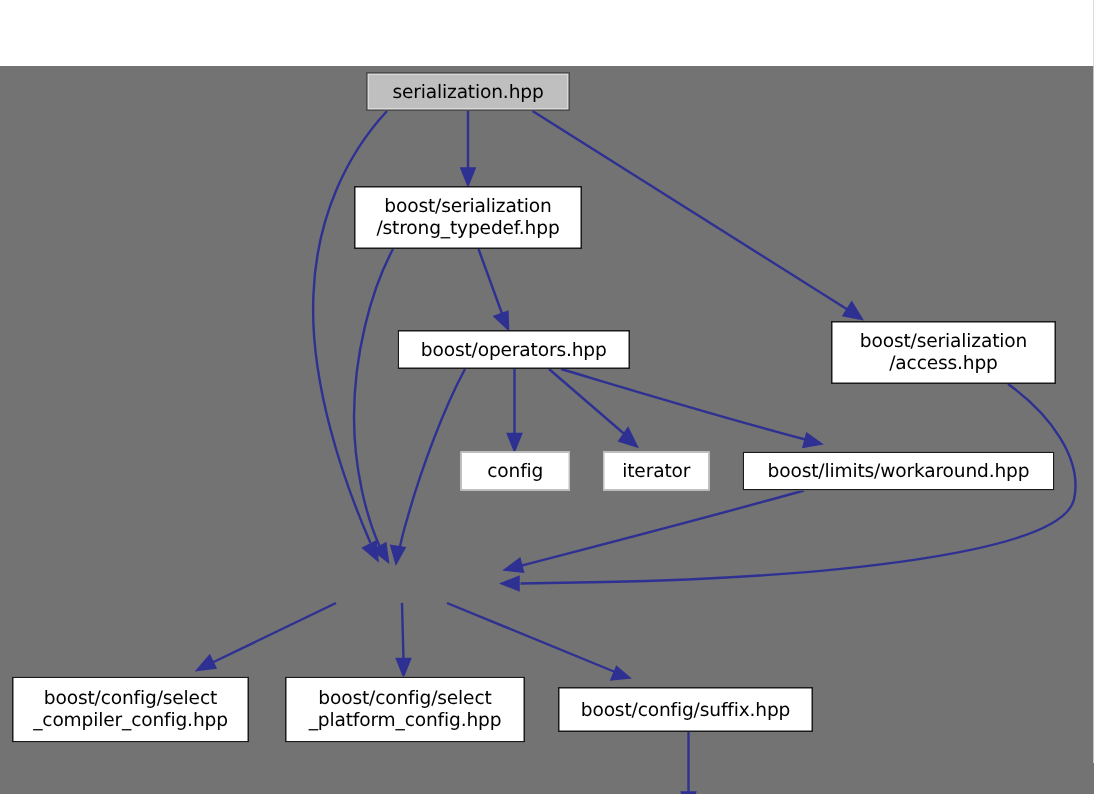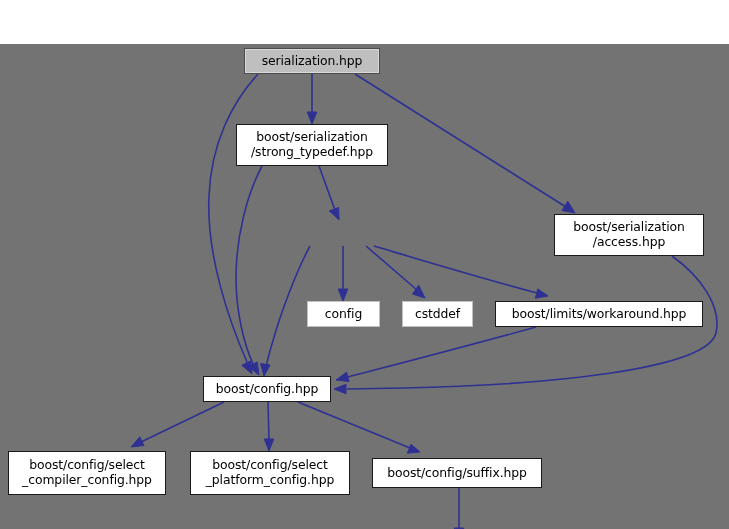--- a/index.html
+++ b/index.html
@@ -137,23 +137,23 @@
       <path class="edge-path" d="M459,442 L459,485"></path>
       <polygon class="edge-head" points="459,496 454.2,484 463.8,484"></polygon>
     </g>
   </svg>
 
   <div class="node-box root" style="left: 244px; top: 4px; width: 136px; height: 26px;">serialization.hpp</div>
   <div class="node-box" style="left: 236px; top: 80px; width: 152px; height: 42px;">boost/serialization
 /strong_typedef.hpp</div>
   <div class="node-box" style="left: 554px; top: 170px; width: 150px; height: 42px;">boost/serialization
 /access.hpp</div>
+  <div class="node-box" style="left: 265px; top: 176px; width: 155px; height: 26px;">boost/operators.hpp</div>
   <div class="node-box external" style="left: 307px; top: 257px; width: 73px; height: 26px;">config</div>
-  <div class="node-box external" style="left: 402px; top: 257px; width: 71px; height: 26px;">cstddef</div>
+  <div class="node-box external" style="left: 402px; top: 257px; width: 71px; height: 26px;">iterator</div>
   <div class="node-box" style="left: 495px; top: 257px; width: 208px; height: 26px;">boost/limits/workaround.hpp</div>
-  <div class="node-box" style="left: 203px; top: 332px; width: 128px; height: 26px;">boost/config.hpp</div>
   <div class="node-box" style="left: 8px; top: 407px; width: 158px; height: 44px;">boost/config/select
 _compiler_config.hpp</div>
   <div class="node-box" style="left: 190px; top: 407px; width: 160px; height: 44px;">boost/config/select
 _platform_config.hpp</div>
   <div class="node-box" style="left: 372px; top: 414px; width: 170px; height: 30px;">boost/config/suffix.hpp</div>
   <div class="node-box external" style="left: 421px; top: 496px; width: 77px; height: 27px;">limits.h</div>
 </div>
 
 </body></html>

